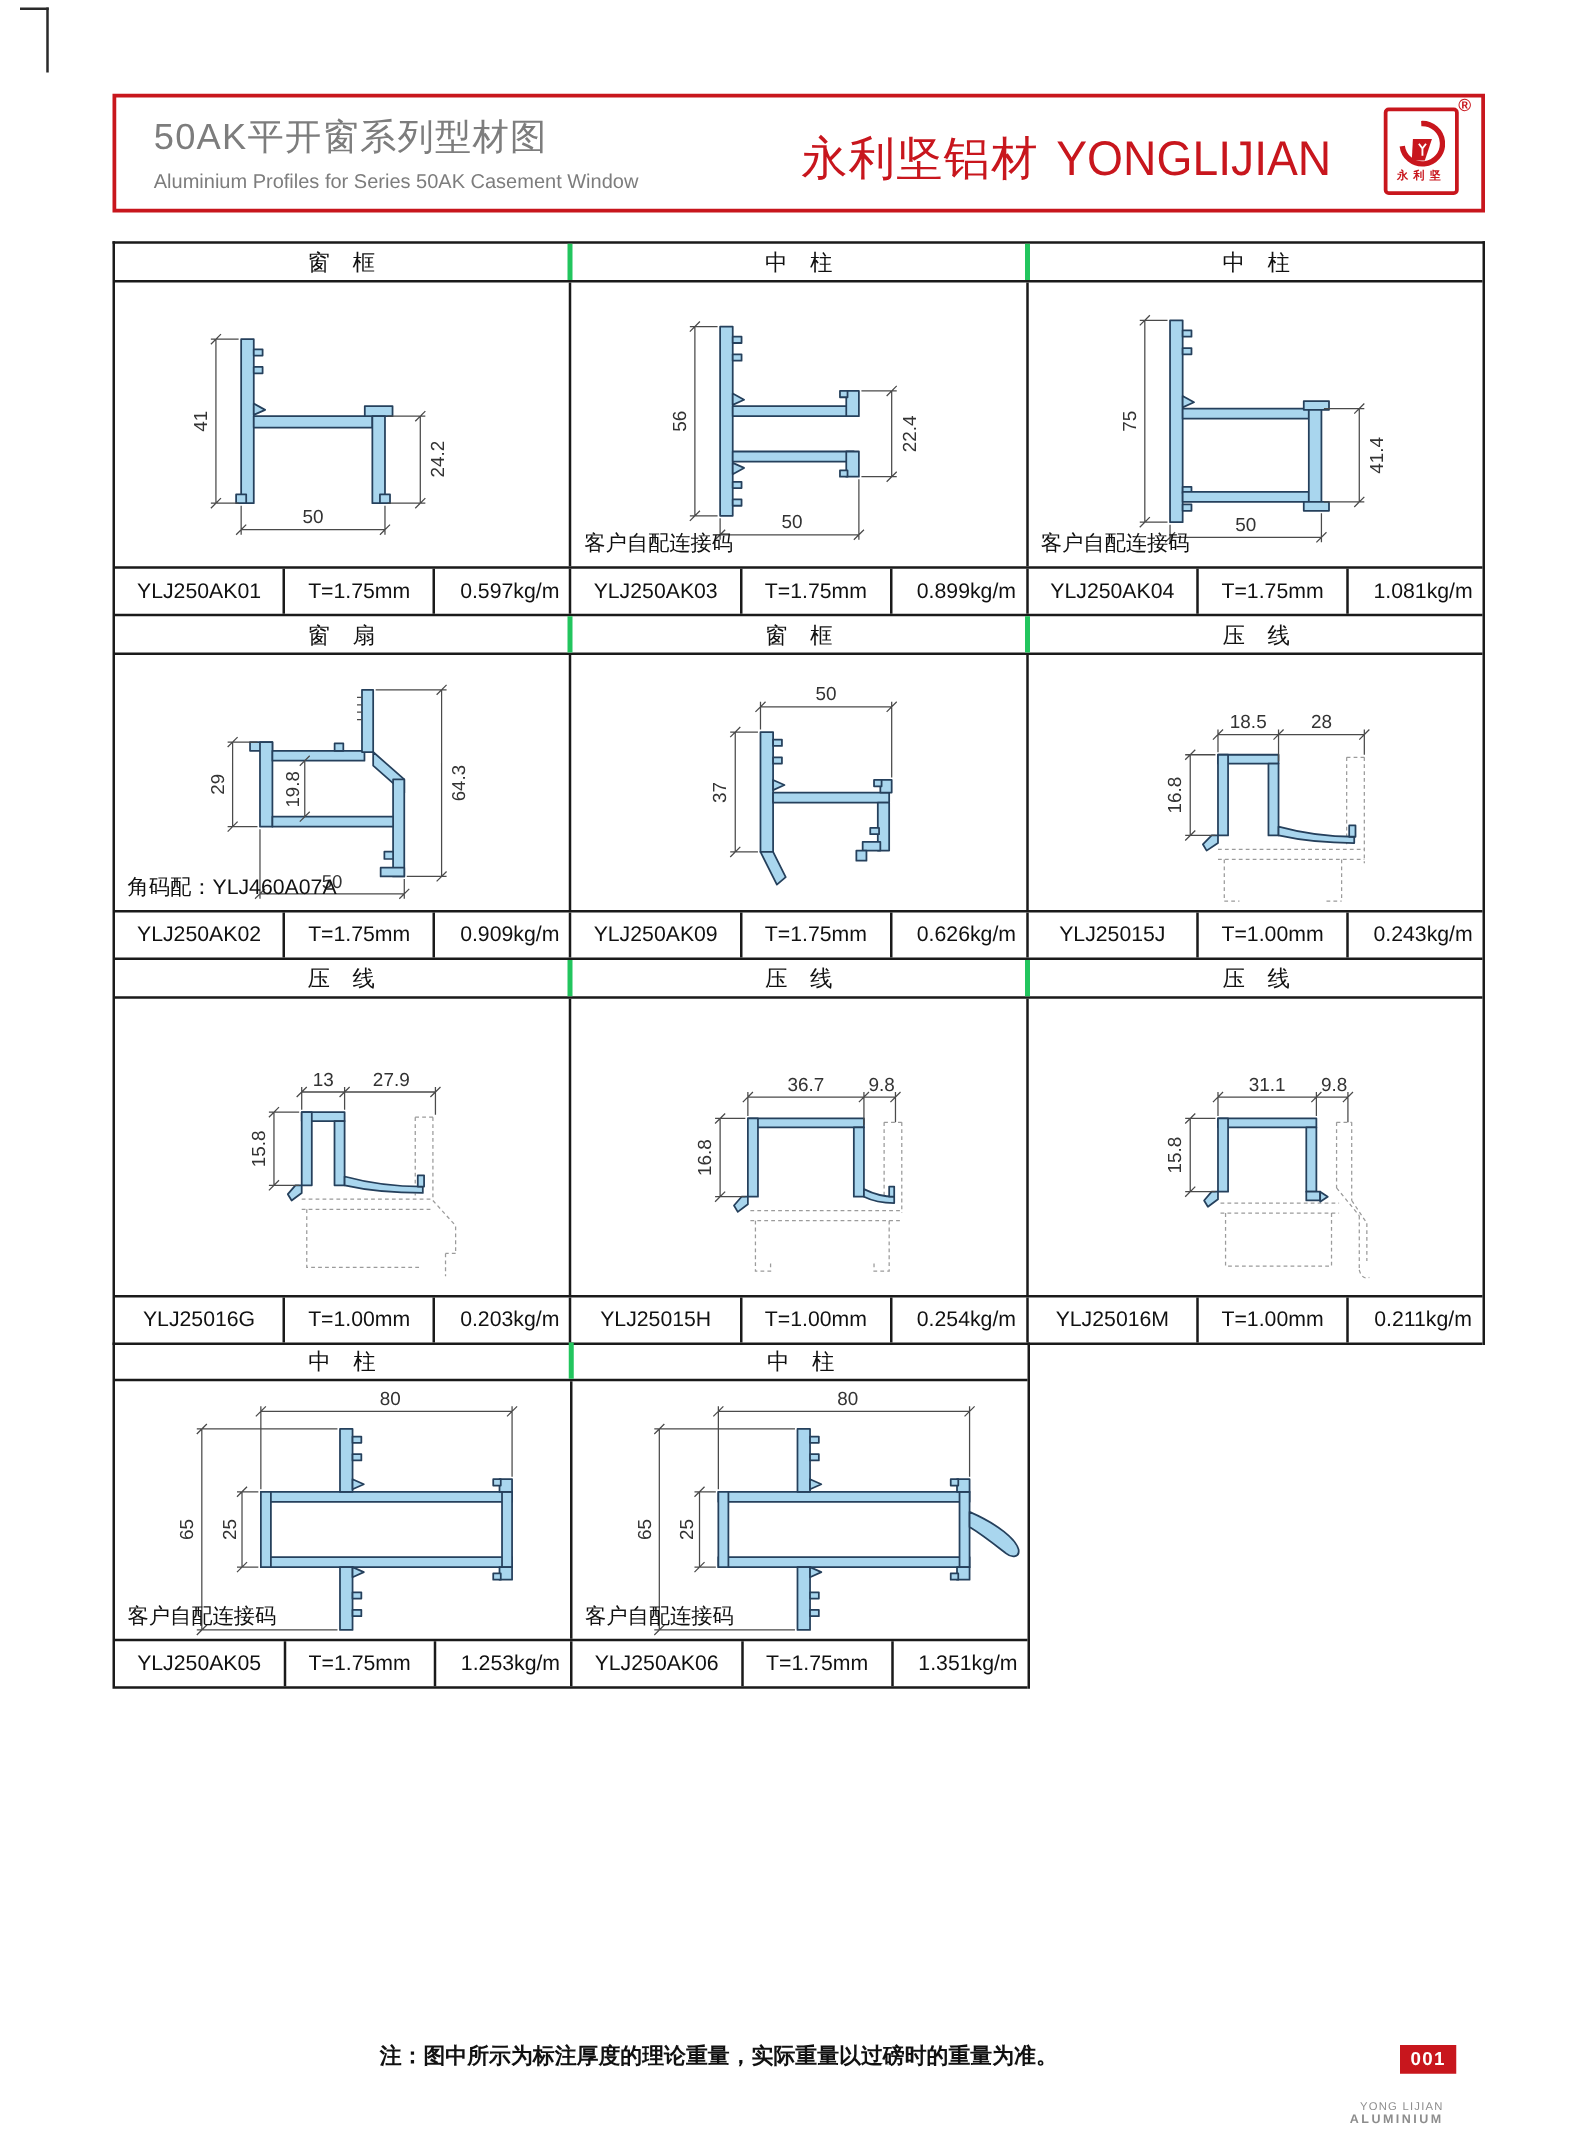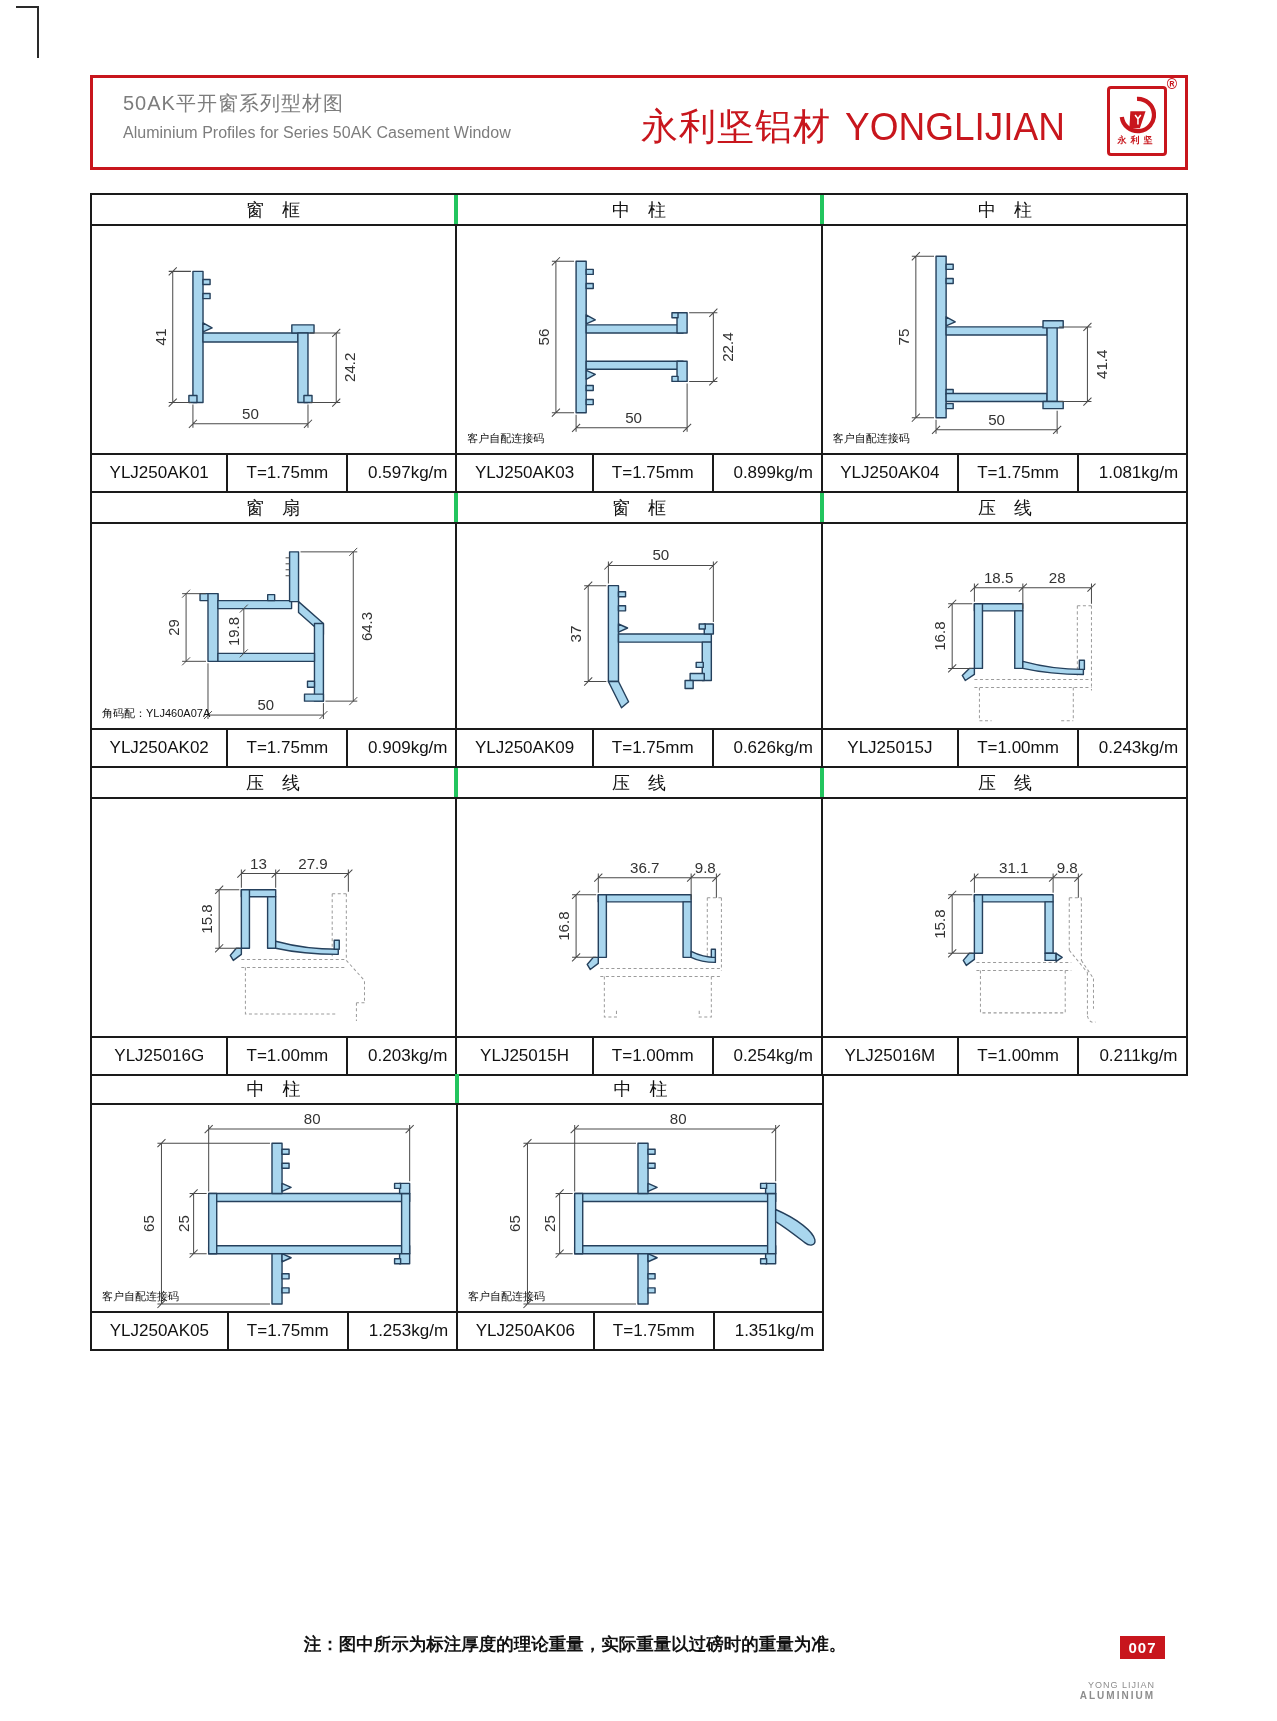--- a/index.html
+++ b/index.html
@@ -4,38 +4,38 @@
 <style>
   html,body{margin:0;padding:0;background:#fff;}
   body{width:1277px;height:1721px;position:relative;font-family:"Liberation Sans",sans-serif;color:#111;}
   .abs{position:absolute;}
   
   .cropmark-v{left:37px;top:6px;width:2px;height:52px;background:#2a2a2a;}
   .cropmark-h{left:16px;top:6px;width:23px;height:2px;background:#2a2a2a;}
   
   .hdr{left:90px;top:75px;width:1098px;height:95px;border:3px solid var(--red);box-sizing:border-box;}
   .hdr-titles{position:absolute;left:30px;top:12px;}
-  .hdr-cn{font-size:20px;color:#7d7d7d;letter-spacing:1px;}
+  .hdr-cn{font-size:29px;color:#7d7d7d;letter-spacing:1px;}
   .hdr-en{font-size:16px;color:#7d7d7d;margin-top:7px;}
   .hdr-brand{position:absolute;right:120px;top:24px;display:flex;align-items:center;gap:14px;color:var(--red);font-weight:normal;white-space:nowrap;}
   .brand-cn{font-size:37px;letter-spacing:1px;}
   .brand-en{font-size:37px;letter-spacing:0px;transform:scaleY(1.05);}
   .logo{position:absolute;right:18px;top:8px;width:60px;height:70px;border:3px solid var(--red);border-radius:4px;box-sizing:border-box;display:flex;flex-direction:column;align-items:center;justify-content:center;padding:4px 2px 3px 2px;}
   .logo-chars{font-size:9px;color:var(--red);letter-spacing:4px;font-weight:bold;white-space:nowrap;}
   .regmark{position:absolute;right:8px;top:-2px;color:var(--red);font-size:14px;font-weight:bold;}
   
   .tbl{left:90px;top:193px;width:1098px;border:2px solid #1a1a1a;border-bottom:none;box-sizing:border-box;}
   .tbl2{left:90px;top:1074px;width:734px;border-left:2px solid #1a1a1a;border-right:2px solid #1a1a1a;box-sizing:border-box;}
   .band{display:flex;border-bottom:2px solid #1a1a1a;box-sizing:border-box;}
   .tc{flex:1;border-right:4px solid #22c55e;display:flex;align-items:center;justify-content:center;font-size:18px;color:#111;box-sizing:border-box;}
   .tc:last-child,.dc:last-child,.grp:last-child{border-right:none;}
   .tband{height:31px;}
   .dc{flex:1;border-right:2px solid #1a1a1a;position:relative;box-sizing:border-box;overflow:hidden;}
   .dc svg{display:block;width:100%;height:100%;}
-  .note{position:absolute;left:10px;bottom:7px;font-size:11px;color:#111;}
+  .note{position:absolute;left:10px;bottom:7px;font-size:17px;color:#111;}
   .dband-r1{height:229px;} .dband-r2{height:206px;} .dband-r3{height:239px;justify-content:center;} .dband-r4{height:208px;}
   .databand{height:38px;}
   .grp{flex:1;display:flex;border-right:2px solid #1a1a1a;box-sizing:border-box;}
   .cell{display:flex;align-items:center;justify-content:center;font-size:17px;box-sizing:border-box;}
   .cell.m{width:37%;} .cell.t{width:33%;border-left:2px solid #1a1a1a;} .cell.w{width:30%;border-left:2px solid #1a1a1a;padding-left:12px;}
   
   .pf{fill:var(--pfill);stroke:var(--pstroke);stroke-width:1.4;stroke-linejoin:round;}
   .dim{stroke:#4a4a4a;stroke-width:1;fill:none;}
   .dsh{stroke:#9b9b9b;stroke-width:1;fill:none;stroke-dasharray:3 2.5;}
   .dt{font-family:"Liberation Sans",sans-serif;font-size:15px;fill:#333;}
@@ -415,13 +415,13 @@
       <div class="cell w">1.351kg/m</div>
     </div>
   </div>
 </div>
 
 <div class="abs fnote">注：图中所示为标注厚度的理论重量，实际重量以过磅时的重量为准。</div>
 <div class="abs fbrand">
   <div class="fb1">YONG LIJIAN</div>
   <div class="fb2">ALUMINIUM</div>
 </div>
-<div class="abs pno">007</div>
+<div class="abs pno">001</div>
 
 </body></html>

